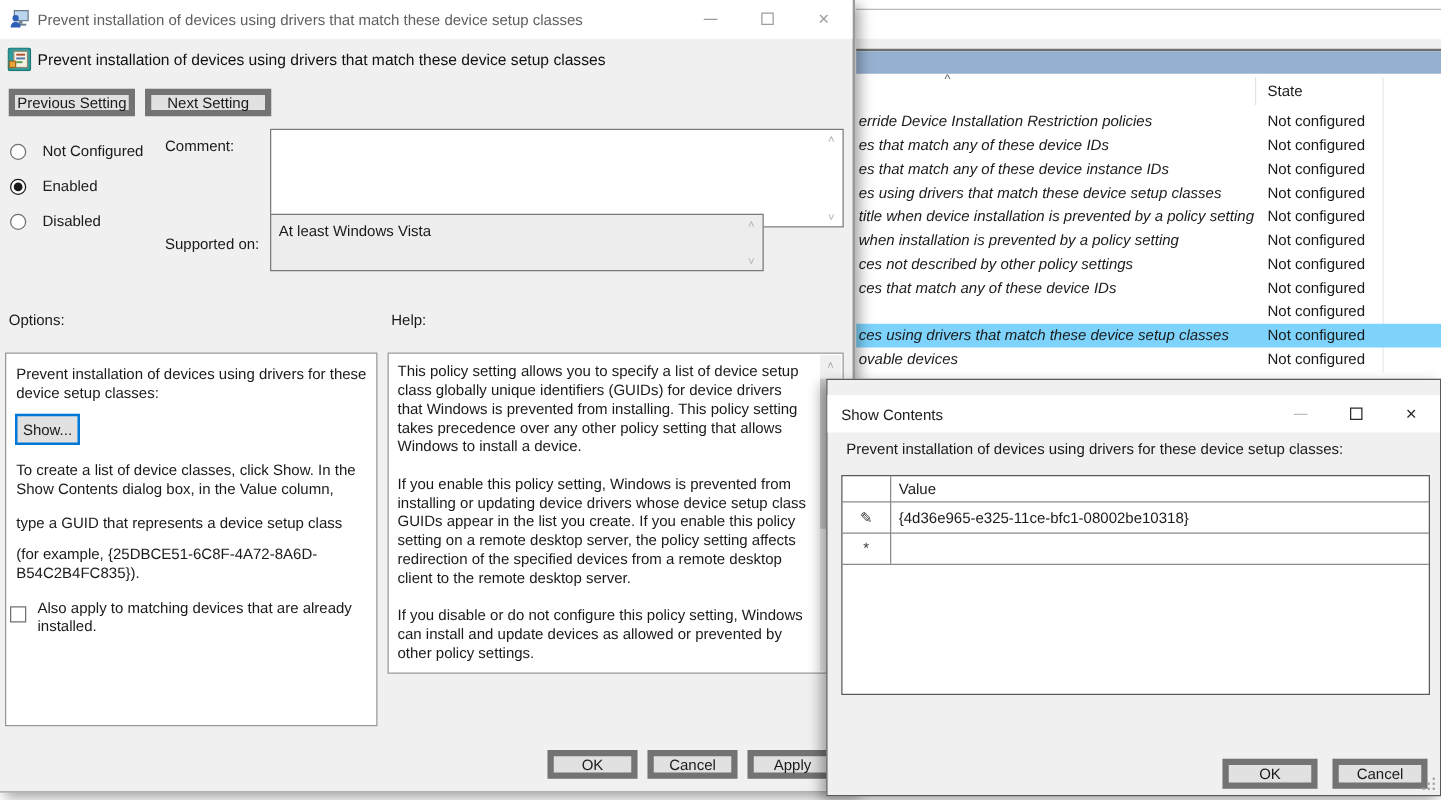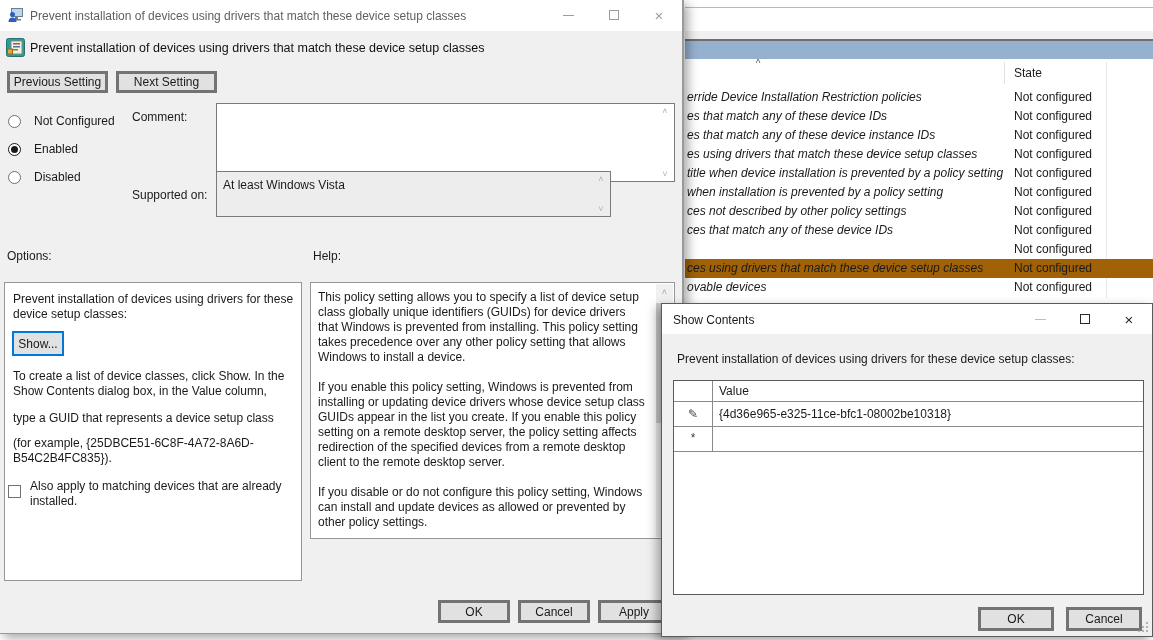--- a/index.html
+++ b/index.html
@@ -11,36 +11,36 @@
   
   .bg-topline { left:685px; top:7px; width:468px; height:1px; background:#b9b9b9; }
   .bg-graystrip { left:685px; top:31px; width:468px; height:8px; background:#f0f0f0; }
   .bg-darkline { left:685px; top:39px; width:468px; height:2px; background:#6e6e6e; }
   .bg-blueband { left:685px; top:41px; width:468px; height:18px; background:#96b1d0; }
   .bg-sort { left:748px; top:58px; width:20px; height:12px; color:#555; font-size:10px; text-align:center; }
   .bg-colsep1 { left:1004px; top:62px; width:1px; height:22px; background:#e2e2e2; }
   .bg-colsep2 { left:1106px; top:62px; width:1px; height:236px; background:#e9e9e9; }
   .bg-state-h { left:1014px; top:66px; width:86px; color:#1a1a1a; }
   .bgrow { left:685px; width:468px; height:19px; line-height:19px; white-space:nowrap; overflow:hidden; }
-  .bgrow.selected { background:#a16207; }
+  .bgrow.selected { background:#7dd3fc; }
   .rname { position:absolute; left:2px; top:0;font-style:italic; }
   .rstate { position:absolute; left:329px; top:0; }
 
   
   #mainDialog { left:0; top:0; width:684px; height:634px; background:#f0f0f0;
     border-right:2px solid #9a9a9a; border-bottom:1px solid #9a9a9a;
     box-shadow:4px 4px 10px rgba(0,0,0,.35); }
   .titlebar { left:0; top:0; width:682px; height:31px; background:#ffffff; }
   .title-text { left:30px; top:9px; color:#5f5f5f; }
   .wbtn { width:46px; height:30px; display:flex; align-items:center; justify-content:center; }
   .glyph-min { width:11px; height:1px; background:#9c9c9c; display:inline-block; }
   .glyph-max { width:10px; height:10px; border:1px solid #9c9c9c; display:inline-block; }
   .glyph-close { color:#9c9c9c; font-size:15px; line-height:15px; }
   .hdr-text { left:30px; top:41px; color:#111; font-size:12.5px; }
-  .btn { background:#e1e1e1; border:3px solid #737373; display:flex; align-items:center;
+  .btn { background:#e1e1e1; border:5px solid #737373; display:flex; align-items:center;
     justify-content:center; color:#1a1a1a; cursor:default; }
   .radio { width:13px; height:13px; border:1px solid #707070; border-radius:50%; background:#fff; }
   .radio.checked { border-color:#1a1a1a; }
   .radio.checked::after { content:""; display:block; width:7px; height:7px; margin:2px;
     border-radius:50%; background:#1a1a1a; }
   .rlabel { position:absolute; left:26px; top:0; white-space:nowrap; }
   .fieldbox { background:#fff; border:1px solid #7a7a7a; }
   .scrollhints { position:absolute; right:2px; top:2px; bottom:2px; width:14px;
     display:flex; flex-direction:column; justify-content:space-between; align-items:center;
     color:#b0b0b0; font-size:9px; }
@@ -51,26 +51,26 @@
   .showbtn { border:2px solid #0078d7; background:#e1e1e1; display:flex; align-items:center;
     justify-content:center; }
   .helpscroll { position:absolute; right:1px; top:1px; bottom:1px; width:17px; background:#f0f0f0;
     display:flex; flex-direction:column; align-items:center; justify-content:space-between;
     color:#a8a8a8; font-size:9px; padding:3px 0; }
   .helpthumb { position:absolute; right:1px; top:20px; width:17px; height:120px; background:#cdcdcd; }
 
   
   #showContents { left:661px; top:303px; width:492px; height:334px; background:#f0f0f0;
     border:1px solid #5a5a5a; box-shadow:-4px 4px 10px rgba(0,0,0,.35); }
-  #showContents .titlebar { width:490px; height:30px; }
+  #showContents .titlebar { width:490px; height:30px;margin-top:12px; }
   .sc-title { left:11px; top:9px; color:#1a1a1a; }
   .sc-glyph-min { width:11px; height:1px; background:#bdbdbd; display:inline-block; }
   .sc-glyph-max { width:10px; height:10px; border:1px solid #2a2a2a; display:inline-block; }
   .sc-glyph-close { color:#2a2a2a; font-size:15px; line-height:15px; }
-  .sc-table { left:11px; top:76px; width:471px; height:215px; background:#fff; border:1px solid #5a5a5a;padding-left:42px; }
+  .sc-table { left:11px; top:76px; width:471px; height:176px; background:#fff; border:1px solid #5a5a5a;padding-left:42px; }
   .sc-vline { position:absolute; left:38px; top:0; width:1px; height:70px; background:#8a8a8a; }
   .sc-hline { position:absolute; left:0; width:100%; height:1px; background:#8a8a8a; }
   .sc-cell-sel { position:absolute; left:0; width:38px; text-align:center; color:#3a3a3a; }
   .sc-cell-val { position:absolute; left:45px; white-space:nowrap; }
   .grip { position:absolute; right:3px; bottom:3px; width:12px; height:12px; }
 </style>
 </head>
 <body>
 
 <div id="root">

